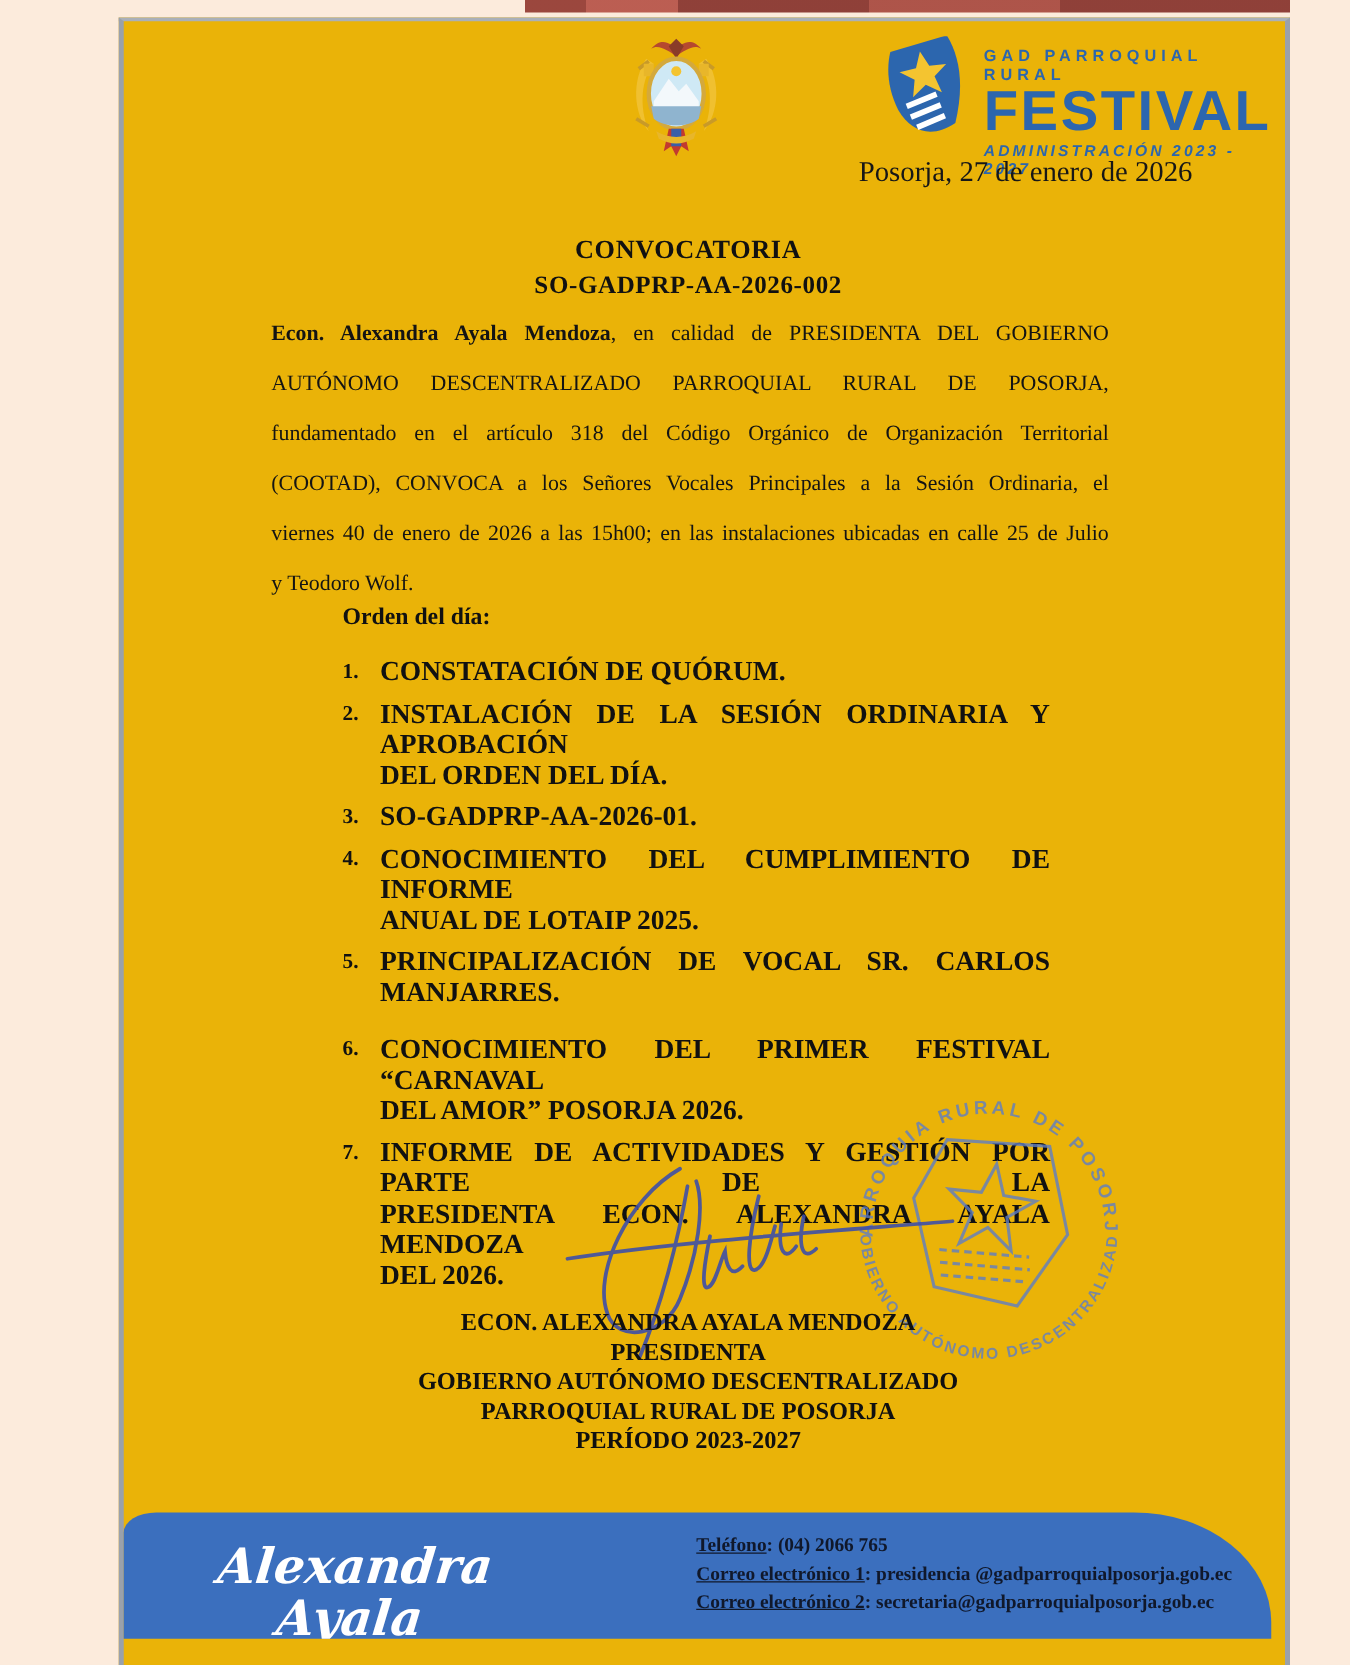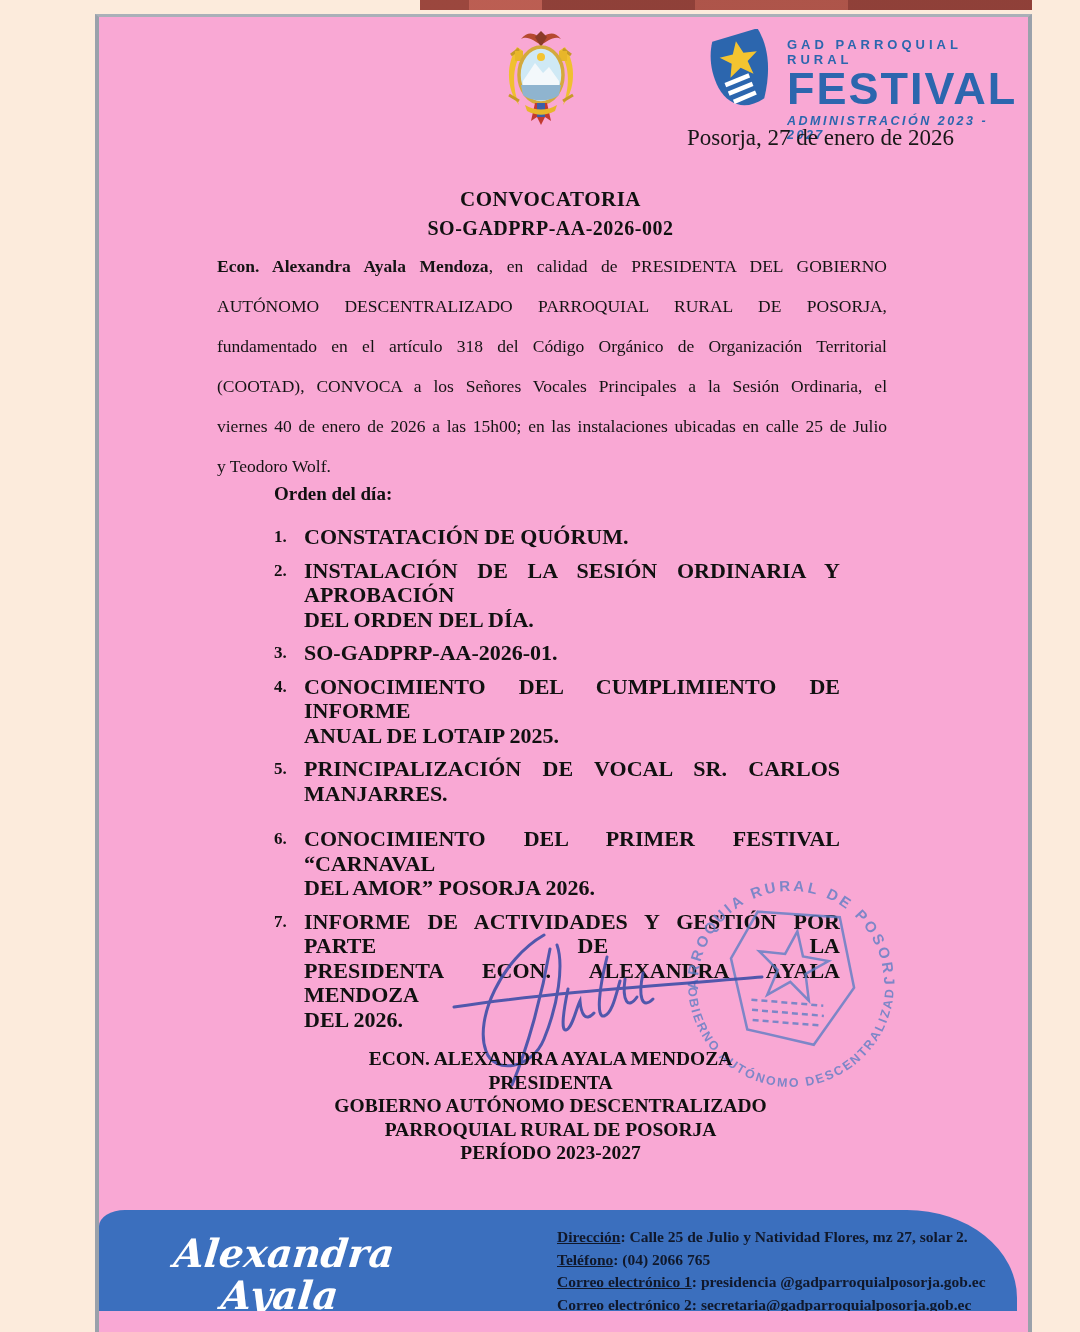--- a/index.html
+++ b/index.html
@@ -2,21 +2,21 @@
 <html><head>
 <meta charset="utf-8">
 <style>
   html,body{margin:0;padding:0;}
   body{width:1080px;height:1332px;overflow:hidden;background:#fcebdc;
        font-family:"Liberation Serif",serif;}
   .viewport{position:relative;width:1080px;height:1332px;background:#fcebdc;}
   .edge-artifact{position:absolute;left:420px;top:0;width:612px;height:10px;
        background:linear-gradient(90deg,#8a2a22 0 8%,#b0453a 8% 20%,#7c221c 20% 45%,#a03a30 45% 70%,#7c221c 70% 100%);
        opacity:.85;}
-  .page{position:absolute;left:95px;top:14px;width:937px;height:1318px;background:#f9a8d4;
+  .page{position:absolute;left:95px;top:14px;width:937px;height:1318px;background:#eab308;
        border-left:4px solid #9aa1ab;border-top:3px solid #aab0b8;border-right:4px solid #9aa1ab;
        box-sizing:border-box;}
 
   
   .coat{position:absolute;left:392px;top:8px;width:100px;height:104px;}
   .logo{position:absolute;left:608px;top:12px;width:300px;height:96px;display:flex;align-items:flex-start;}
   .logo-badge{width:72px;height:84px;flex:0 0 auto;}
   .logo-text{margin-left:8px;font-family:"Liberation Sans",sans-serif;color:#2c66ae;}
   .logo-small{font-size:13px;font-weight:bold;letter-spacing:4px;margin-top:8px;}
   .logo-name{font-size:45px;font-weight:bold;letter-spacing:2px;line-height:44px;}
@@ -215,21 +215,20 @@
       <div>PARROQUIAL RURAL DE POSORJA</div>
       <div>PERÍODO 2023-2027</div>
     </div>
 
     <div class="footer-band">
       <div class="footer-left">
         <div class="script-name">Alexandra Ayala</div>
 
       </div>
       <div class="footer-contact">
-        <div><span class="lbl">Dirección</span><span>: Calle 25 de Julio y Natividad Flores, mz 27, solar 2.</span></div>
         <div><span class="lbl">Teléfono</span><span>: (04) 2066 765</span></div>
         <div><span class="lbl">Correo electrónico 1</span><span>: presidencia @gadparroquialposorja.gob.ec</span></div>
         <div><span class="lbl">Correo electrónico 2</span><span>: secretaria@gadparroquialposorja.gob.ec</span></div>
 
       </div>
     </div>
 
   </div>
 </div>
 

